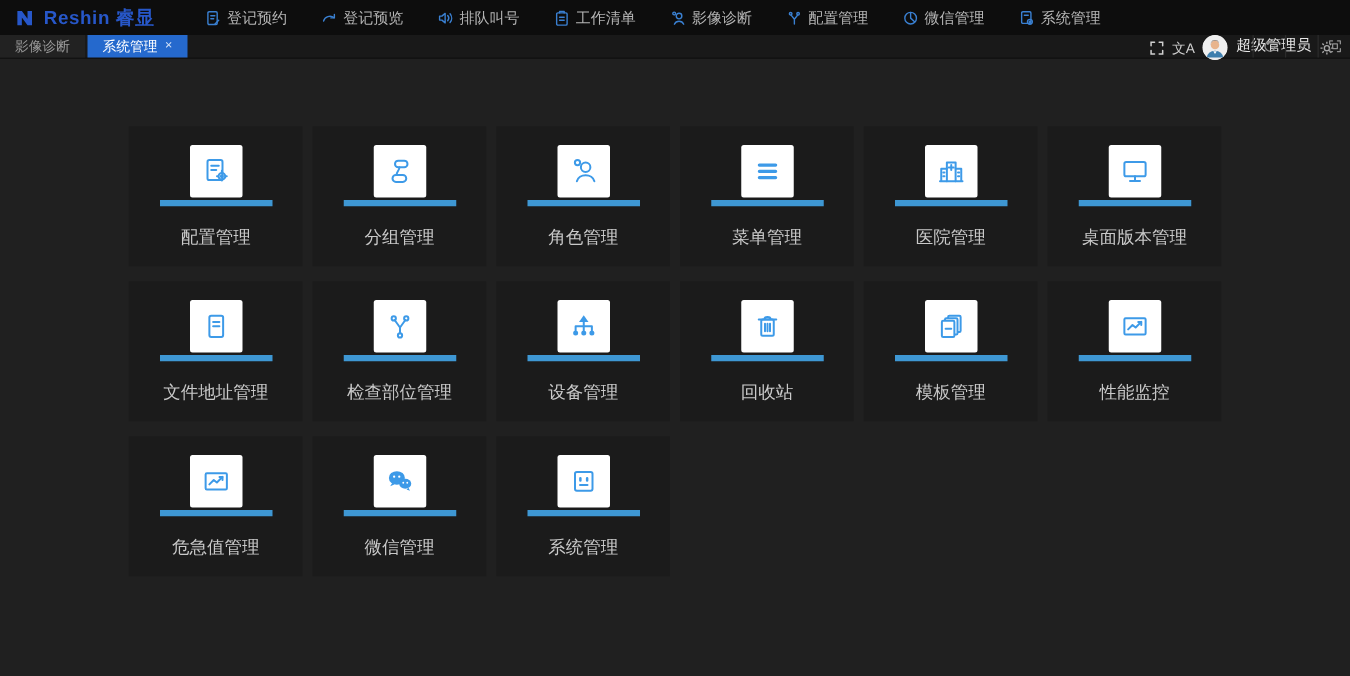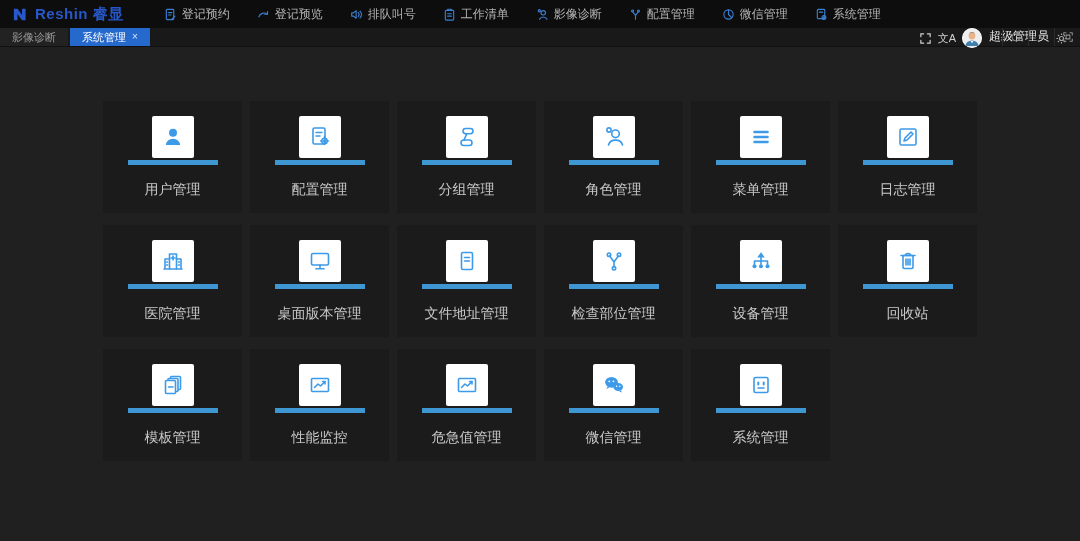--- a/index.html
+++ b/index.html
@@ -168,30 +168,20 @@
         <path d="M2 4.7V2h2.7M12 4.7V2H9.3M2 9.3V12h2.7M12 9.3V12H9.3"></path>
           <rect x="4.8" y="4.8" width="4.4" height="4.4"></rect>
       </svg>
     </span>
   </div>
 </div>
 
 <div class="content">
   <div class="grid">
 
-    <div class="card">
-      <span class="icon-box">
-        <svg width="26" height="26" viewBox="0 0 26 26">
-          <circle cx="13" cy="8.7" r="4" fill="#3d9ae8" stroke="none"></circle>
-          <path d="M6 21a7 6.3 0 0 1 14 0z" fill="#3d9ae8" stroke="none"></path>
-        </svg>
-      </span>
-      <span class="bar"></span>
-      <span class="card-label">用户管理</span>
-    </div>
 
     <div class="card">
       <span class="icon-box">
         <svg width="26" height="26" viewBox="0 0 26 26">
           <rect x="6" y="4" width="12" height="16" rx="1.5"></rect>
             <path d="M9 8.5h6M9 12h4"></path>
           <circle cx="17.5" cy="17" r="2.7"></circle>
             <circle cx="17.5" cy="17" r="0.8"></circle>
           <path d="M17.5 13.6v-1M17.5 20.4v-1M21.4 17h-1M14.6 17h-1"></path>
         </svg>
@@ -227,30 +217,20 @@
     <div class="card">
       <span class="icon-box">
         <svg width="26" height="26" viewBox="0 0 26 26">
           <path d="M6.5 8h13M6.5 13h13M6.5 18h13" stroke-width="2.6"></path>
         </svg>
       </span>
       <span class="bar"></span>
       <span class="card-label">菜单管理</span>
     </div>
 
-    <div class="card">
-      <span class="icon-box">
-        <svg width="26" height="26" viewBox="0 0 26 26">
-          <rect x="5" y="5" width="16" height="16" rx="1.5"></rect>
-          <path d="M9 17l1-3 6-6 2 2-6 6-3 1z"></path>
-        </svg>
-      </span>
-      <span class="bar"></span>
-      <span class="card-label">日志管理</span>
-    </div>
 
     <div class="card">
       <span class="icon-box">
         <svg width="26" height="26" viewBox="0 0 26 26">
           <path d="M9.5 21V6h7v15"></path>
             <path d="M13 8v4M11 10h4"></path>
           <path d="M9.5 11H5v10M16.5 11H21v10M4 21h18"></path>
           <path d="M6.6 14h1M6.6 17h1M18.4 14h1M18.4 17h1"></path>
         </svg>
       </span>

